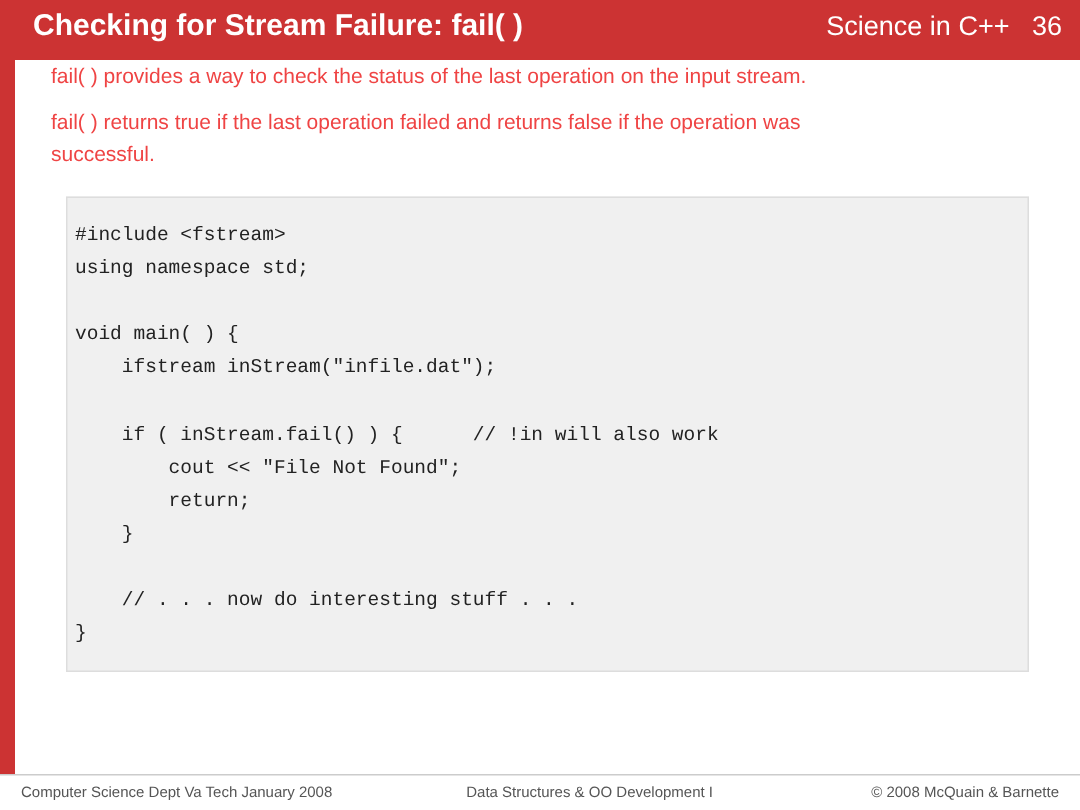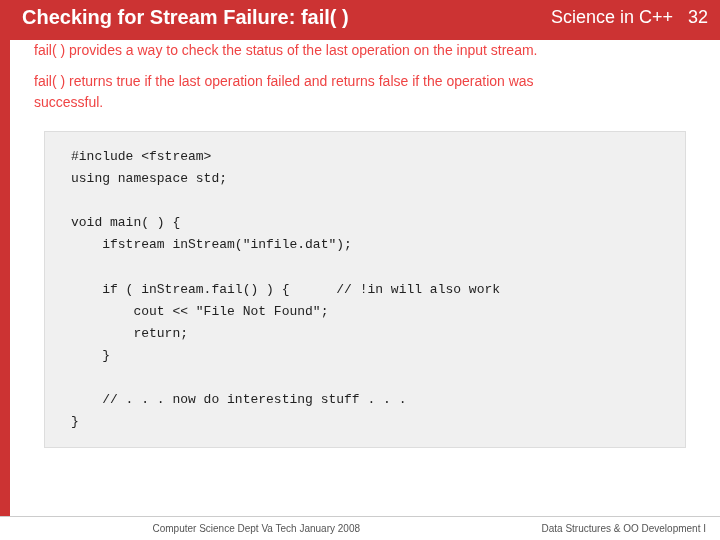--- a/index.html
+++ b/index.html
@@ -43,21 +43,21 @@
       font-size: 14px;
       color: #ef4444;
       margin-bottom: 10px;
       line-height: 1.5;
     }
 
     .code-block {
       background: #f0f0f0;
       border: 1px solid #ddd;
       margin: 18px 10px 10px 10px;
-      padding: 14px 26px;
+      padding: 14px 5px;
       font-family: 'Courier New', Courier, monospace;
       font-size: 13px;
       color: #222;
       line-height: 1.7;
       white-space: pre;
     }
 
     .footer {
       display: flex;
       justify-content: space-between;
@@ -70,21 +70,21 @@
       bottom: 0;
       left: 0;
       right: 0;
       background: #fff;
     }
 
     .footer-left, .footer-center, .footer-right {
       flex: 1;
       text-align: right;
     }
-    .footer-left { text-align: right; }
+    .footer-left { text-align: left; }
     .footer-right { text-align: right; }
 
     .red-bar {
       width: 10px;
       background: #cc3333;
       position: absolute;
       top: 0;
       left: 0;
       bottom: 0;
     }
@@ -105,21 +105,21 @@
 
 <div class="page-wrapper">
 
   <div class="red-bar"></div>
 
   <div class="header main-area">
     <span class="header-title">Checking for Stream Failure:  fail( )</span>
     <span class="header-subtitle">
       <span>Science in C++</span>
       &nbsp;
-      <span>32</span>
+      <span>36</span>
     </span>
   </div>
 
   <div class="content main-area">
     <p class="description">
       <span>fail( )  provides a way to check the status of the last operation on the input stream.</span>
     </p>
     <p class="description">
       <span>fail( )  returns true if the last operation failed and returns false if the operation was</span><br>
       <span>successful.</span>
@@ -136,14 +136,15 @@
         return;
     }
 
     // . . . now do interesting stuff . . .
 }</span></div>
   </div>
 
   <div class="footer">
     <span class="footer-left">Computer Science Dept Va Tech  January 2008</span>
     <span class="footer-center">Data Structures &amp; OO Development I</span>
+    <span class="footer-right">© 2008  McQuain &amp; Barnette</span>
   </div>
 </div>
 
 </body></html>

